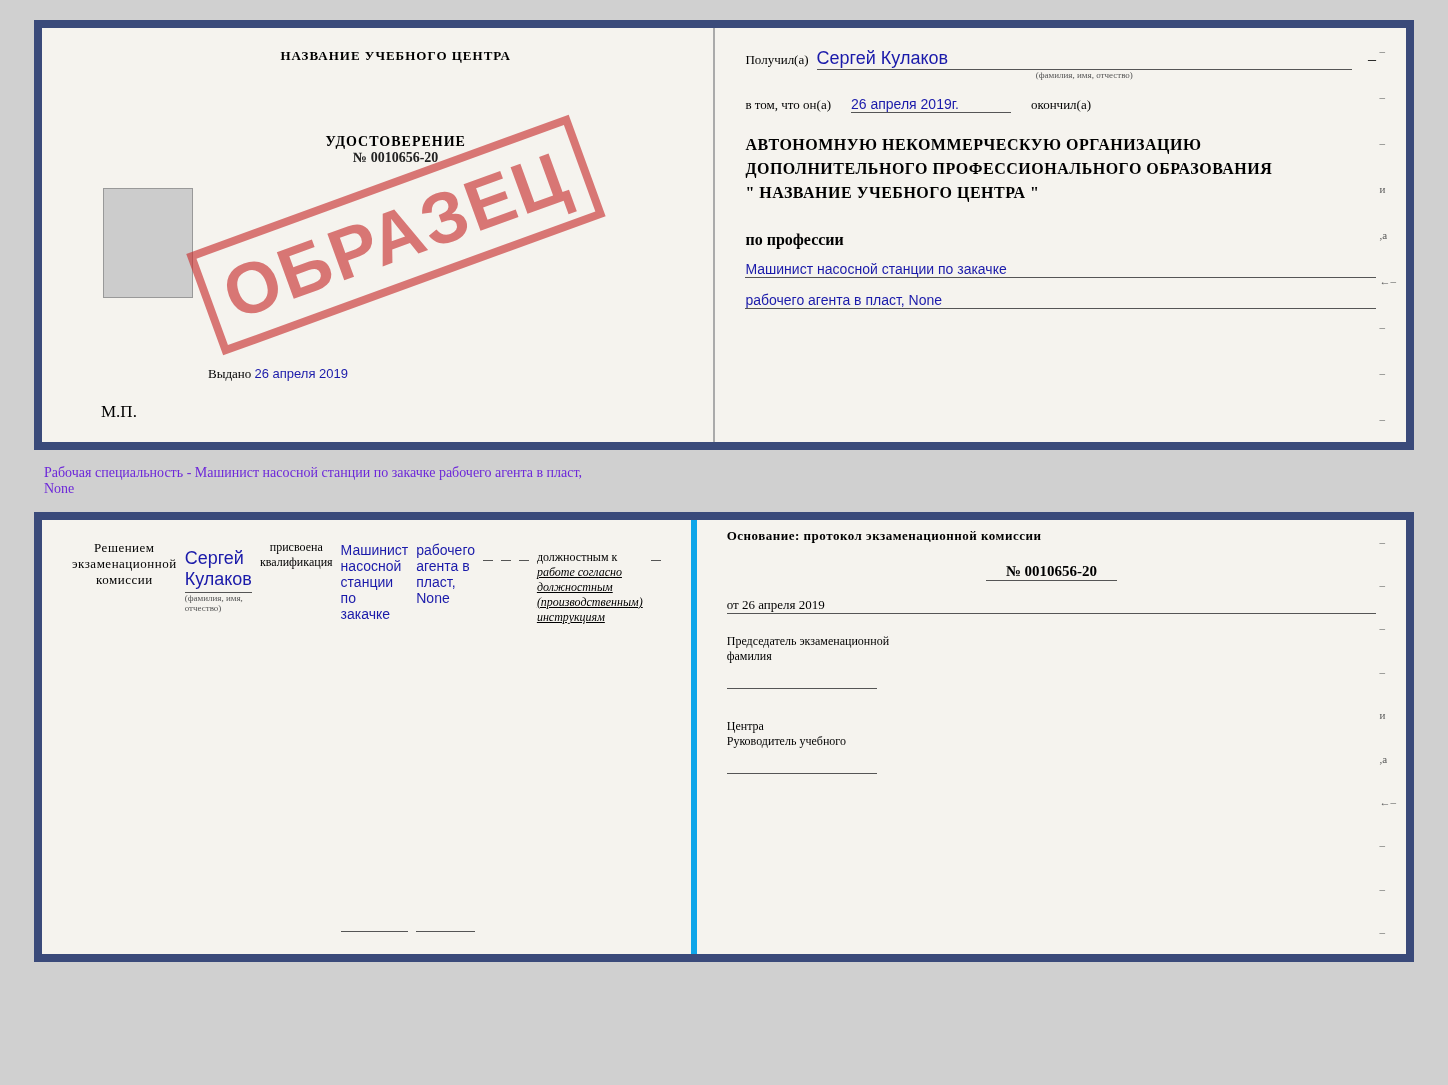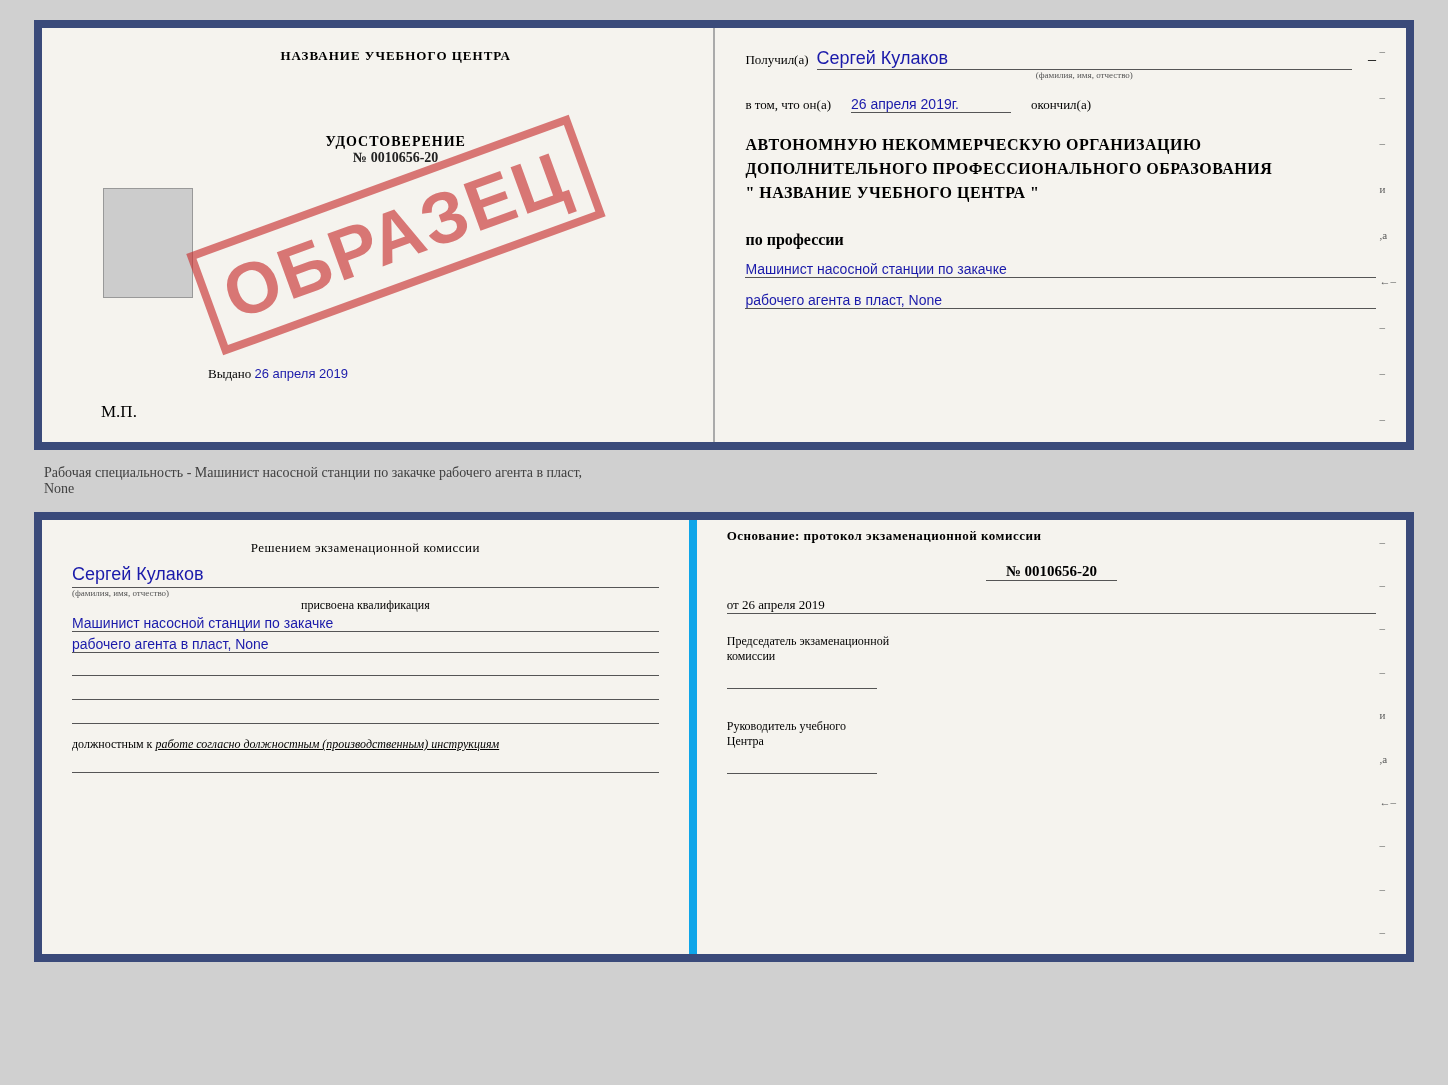--- a/index.html
+++ b/index.html
@@ -156,40 +156,41 @@
       flex-direction: column;
       justify-content: space-around;
       font-size: 11px;
       color: #555;
     }
 
     
     .middle-text {
       width: 1380px;
       font-size: 14px;
-      color: #404040;
+      color: #6d28d9;
       padding: 0 10px;
     }
 
     
     .document-bottom {
       width: 1380px;
       height: 450px;
       background: #f5f3ee;
       border: 8px solid #3a4a7a;
       display: flex;
       position: relative;
     }
 
     .bottom-left {
       width: 48%;
-      border-right: 8px solid #0ea5e9;
+      border-right: 6px solid #0ea5e9;
       padding: 20px 30px;
       display: flex;
-      flex-direction: column;
+      flex-direction: row;
+      gap: 8px;
       position: relative;
     }
 
     .bottom-right {
       width: 52%;
       padding: 8px 30px;
       display: flex;
       flex-direction: column;
       gap: 10px;
       position: relative;
@@ -395,27 +396,27 @@
       <div class="protocol-num">№ 0010656-20</div>
     </div>
 
     <div style="font-size:13px;margin-top:6px;border-bottom:1px solid #555;display:inline-block;">
       <span>от</span>
       <span>26 апреля 2019</span>
     </div>
 
     <div class="chairman">
       <div>Председатель экзаменационной</div>
-      <div>комиссии</div>
+      <div>фамилия</div>
       <div class="sign-line"></div>
     </div>
 
     <div class="rukovoditel">
+      <div>Центра</div>
       <div>Руководитель учебного</div>
-      <div>Центра</div>
       <div class="sign-line"></div>
     </div>
 
     <div class="dashes-right-bottom">
       <span>–</span>
       <span>–</span>
       <span>–</span>
       <span>–</span>
       <span>и</span>
       <span>,а</span>

